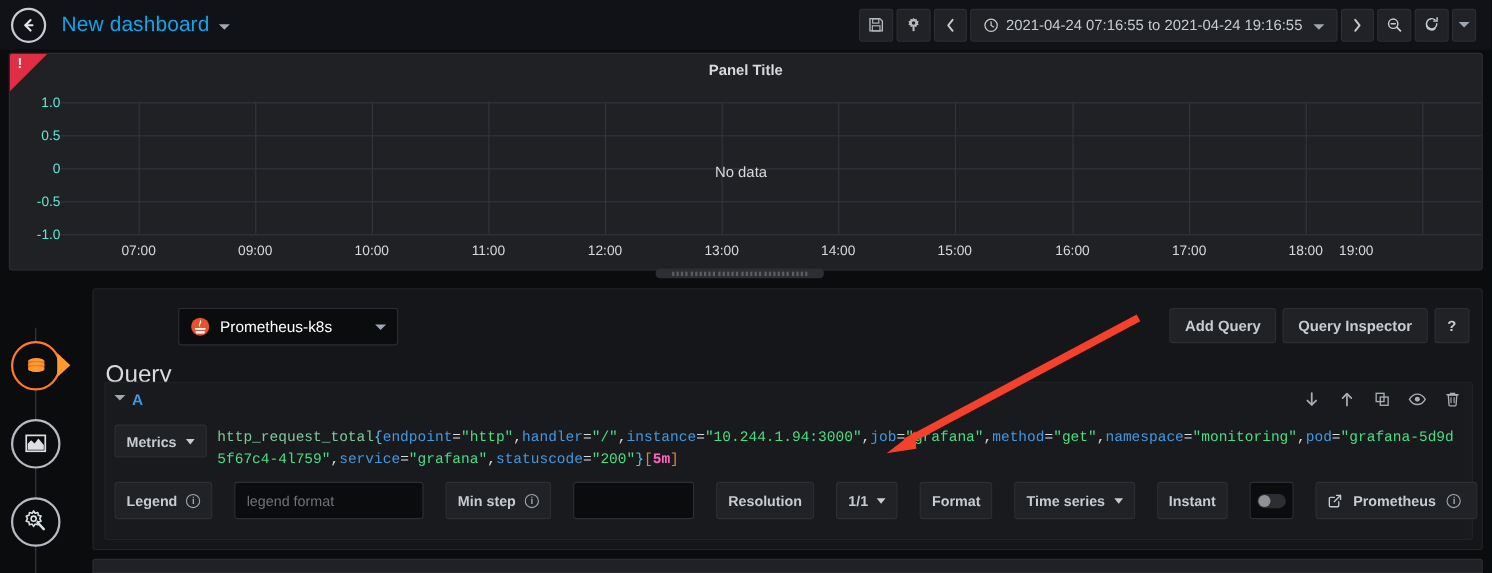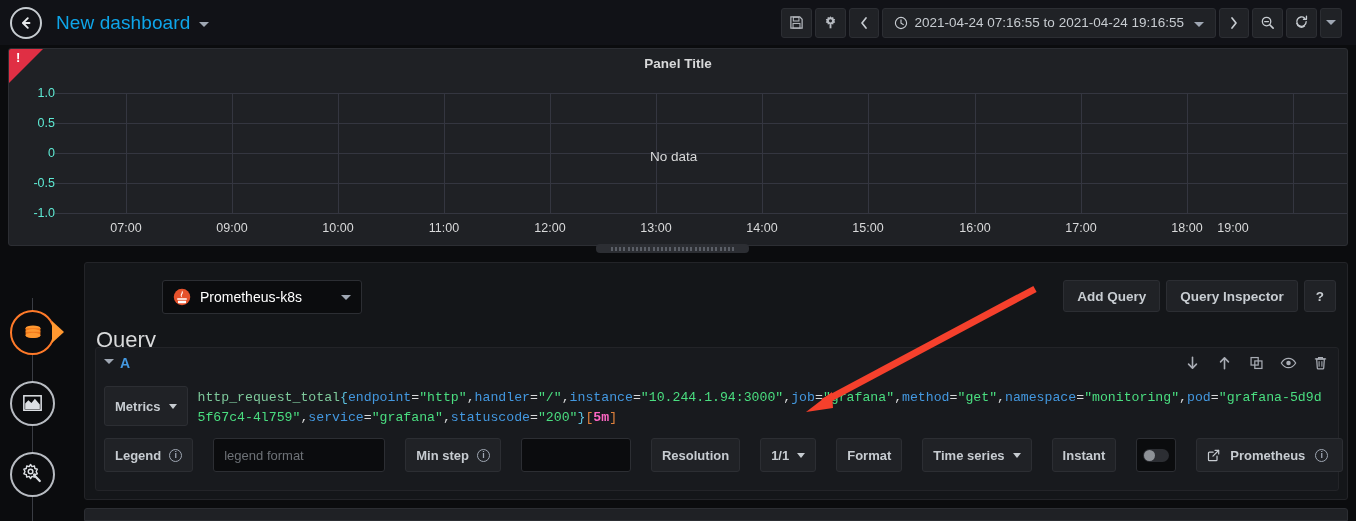--- a/index.html
+++ b/index.html
@@ -150,21 +150,21 @@
     align-items: center;
   }
   .qact { width: 20px; height: 20px; display: flex; align-items: center;
           justify-content: center; cursor: pointer; color: #a9adb5; }
 
   .qexpr-row {
     position: absolute; left: 0; top: 32px; width: 100%; height: 50px;
     display: flex; align-items: flex-start;
   }
   .metrics-btn {
-    margin: 6px 0 0 8px; height: 40px; padding: 0 10px;
+    margin: 6px 0 0 8px; height: 30px; padding: 0 10px;
     background: #202226; border: 1px solid #2c2e33; border-radius: 3px;
     display: flex; align-items: center; gap: 8px; cursor: pointer; flex: 0 0 auto;
   }
   .metrics-btn span { color: #c7ccd1; font-size: 13px; font-weight: bold; }
   .qexpr {
     margin: 8px 10px 0 10px; flex: 1 1 auto;
     font-family: "Liberation Mono", "DejaVu Sans Mono", monospace;
     font-size: 13.2px; line-height: 20px; color: #d8d9da; word-break: break-all;
   }
   .k-metric { color: #7eca9c; text-align: center; }

